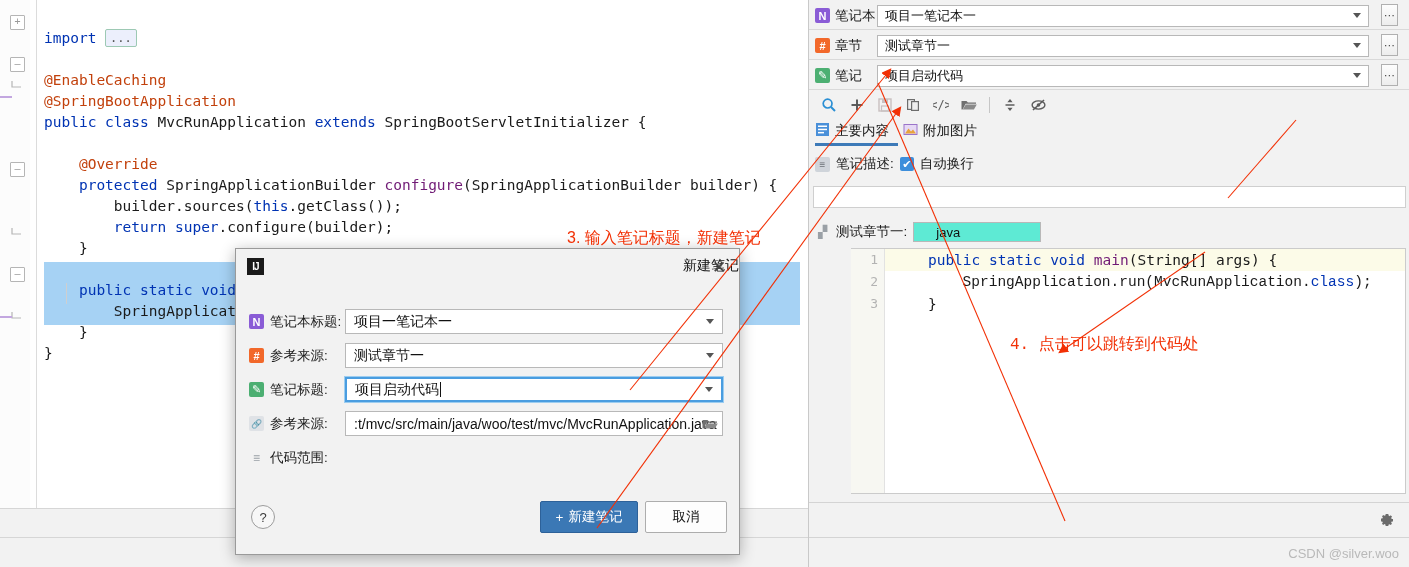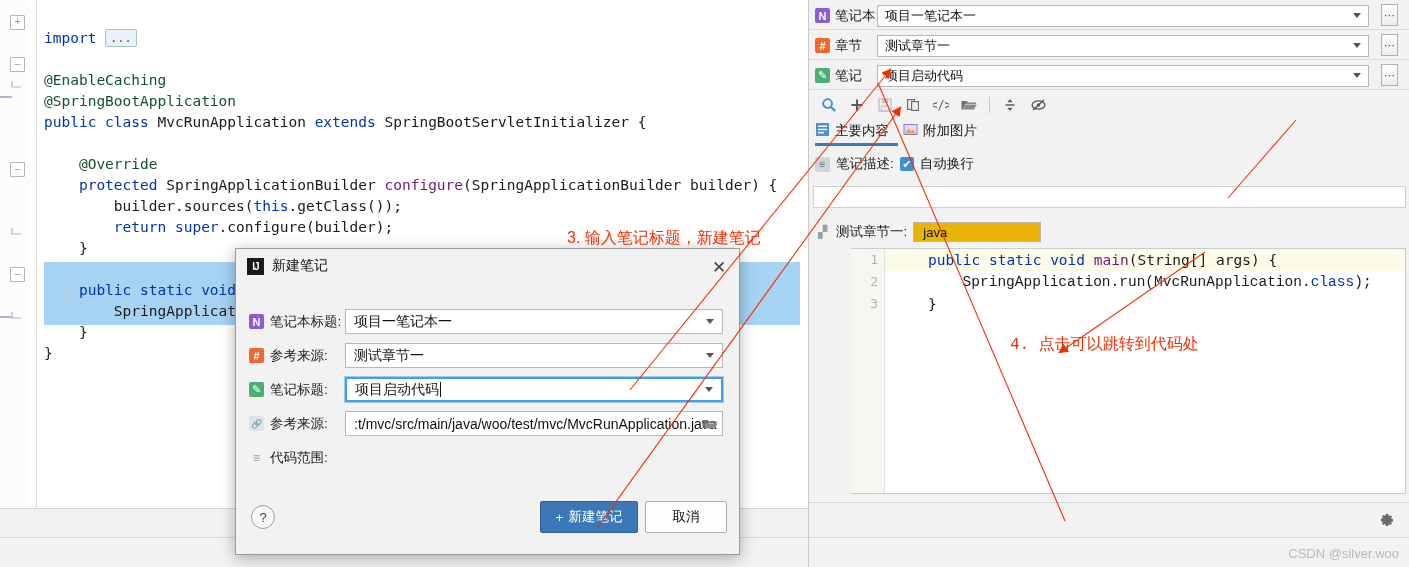--- a/index.html
+++ b/index.html
@@ -17,21 +17,21 @@
   .fold{position:absolute;left:10px;width:13px;height:13px;font:10px/11px "DejaVu Sans Mono",monospace;
         color:#9a9a9a;text-align:center;}
   .fold.box{border:1px solid #b5b5b5;background:#fff;border-radius:1px;}
   .fold.minus{border:1px solid #b5b5b5;background:#fff;border-radius:1px;}
   .fold.arrow{border:none;}
   #code{position:absolute;left:44px;top:0;right:0;
         font-family:"DejaVu Sans Mono","Liberation Mono",monospace;font-size:14.5px;line-height:21px;
         white-space:pre;margin-top:28px;}
   #code .ln{height:21px;}
   .kw{color:#0033b3;}
-  .ann{color:#14532d;}
+  .ann{color:#c2410c;}
   .id{color:#1a1a1a;}
   .fn{color:#701a75;}
   #import-fold{display:inline-block;background:#eceffc;border:1px solid #9dc9b4;
                border-radius:2px;padding:0 4px;line-height:16px;color:#555;font-size:12px;
                position:relative;top:-1px;}
   #hl-block{position:absolute;left:44px;top:262px;width:756px;height:63px;background:#a6d2f4;}
   #hl-indent{position:absolute;left:66px;top:283px;width:1px;height:21px;background:#cfcfcf;}
   #editor-bottom1{position:absolute;left:0;top:508px;width:808px;height:1px;background:#d6d6d6;}
   #editor-bottom2{position:absolute;left:0;top:537px;width:808px;height:1px;background:#d6d6d6;}
   #editor-bottom-bg{position:absolute;left:0;top:509px;width:808px;height:58px;background:#f2f2f2;}
@@ -68,43 +68,43 @@
   #descrow{position:absolute;left:6px;top:153px;height:22px;display:flex;align-items:center;gap:6px;
            font-size:13.5px;}
   .chk{width:14px;height:14px;background:#3d8edb;border-radius:2px;display:inline-flex;
        align-items:center;justify-content:center;color:#fff;font-size:11px;line-height:1;}
 
   #desc-input{position:absolute;left:4px;top:186px;width:593px;height:22px;background:#fff;
               border:1px solid #cfcfcf;box-sizing:border-box;}
 
   #langrow{position:absolute;left:6px;top:220px;height:24px;display:flex;align-items:center;gap:6px;
            font-size:13.5px;}
-  #lang-input{width:128px;height:20px;background:#eab308;border:1px solid #b8b8b8;box-sizing:border-box;
-              padding-left:9px;font-size:13px;display:flex;align-items:center;color:#111;}
+  #lang-input{width:128px;height:20px;background:#5eead4;border:1px solid #b8b8b8;box-sizing:border-box;
+              padding-left:22px;font-size:13px;display:flex;align-items:center;color:#111;}
 
   #codebox{position:absolute;left:42px;top:248px;width:555px;height:246px;background:#fff;
            border:1px solid #cbcbcb;box-sizing:border-box;overflow:hidden;}
   #codebox-gut{position:absolute;left:42px;top:249px;width:34px;height:244px;background:#f7f7f2;
                border-right:1px solid #e2e2e2;box-sizing:border-box;}
   .cbln{position:absolute;left:42px;width:34px;height:22px;text-align:right;padding-right:7px;
         box-sizing:border-box;font-family:"DejaVu Sans Mono",monospace;font-size:13px;color:#b3b3b3;
         line-height:22px;}
   #cb-hl{position:absolute;left:43px;top:249px;width:553px;height:22px;background:#fcfbe8;}
   .cbcode{position:absolute;left:84px;font-family:"DejaVu Sans Mono","Liberation Mono",monospace;
           font-size:14.5px;line-height:22px;white-space:pre;}
 
   #rp-foot-line{position:absolute;left:0;top:502px;width:601px;height:1px;background:#d4d4d4;}
   #rp-foot-line2{position:absolute;left:0;top:537px;width:601px;height:1px;background:#d4d4d4;}
   #gear{position:absolute;left:570px;top:512px;width:16px;height:16px;}
 
   
   #dialog{position:absolute;left:235px;top:248px;width:503px;height:305px;background:#f2f2f2;
           border:1px solid #9a9a9a;box-shadow:0 3px 14px rgba(0,0,0,.30);}
   #dlg-title{position:absolute;left:0;top:0;width:100%;height:34px;background:#f2f2f2;
-             display:flex;align-items:center;padding-left:11px;box-sizing:border-box;gap:8px;}
+             display:flex;align-items:center;padding-left:11px;box-sizing:border-box;gap:8px;justify-content:space-between;}
   #dlg-ij{width:17px;height:17px;background:#1a1a1a;color:#fff;font-weight:bold;font-size:10px;
           display:flex;align-items:center;justify-content:center;letter-spacing:-1px;}
   #dlg-title span.t{font-size:14px;color:#111;}
   #dlg-close{position:absolute;right:10px;top:8px;width:20px;height:20px;display:flex;
              align-items:center;justify-content:center;color:#444;font-size:17px;line-height:1;}
   .drow{position:absolute;left:13px;height:25px;display:flex;align-items:center;}
   .dlabel{display:flex;align-items:center;gap:6px;width:96px;font-size:13.5px;color:#1c1c1c;}
   .dfield{position:relative;width:378px;height:25px;background:#fff;border:1px solid #b8b8b8;
           box-sizing:border-box;display:flex;align-items:center;padding-left:8px;font-size:14px;color:#111;}
   .dfield.focus{border:2px solid #4a9de0;box-shadow:0 0 0 1px #9ccdf0;}

